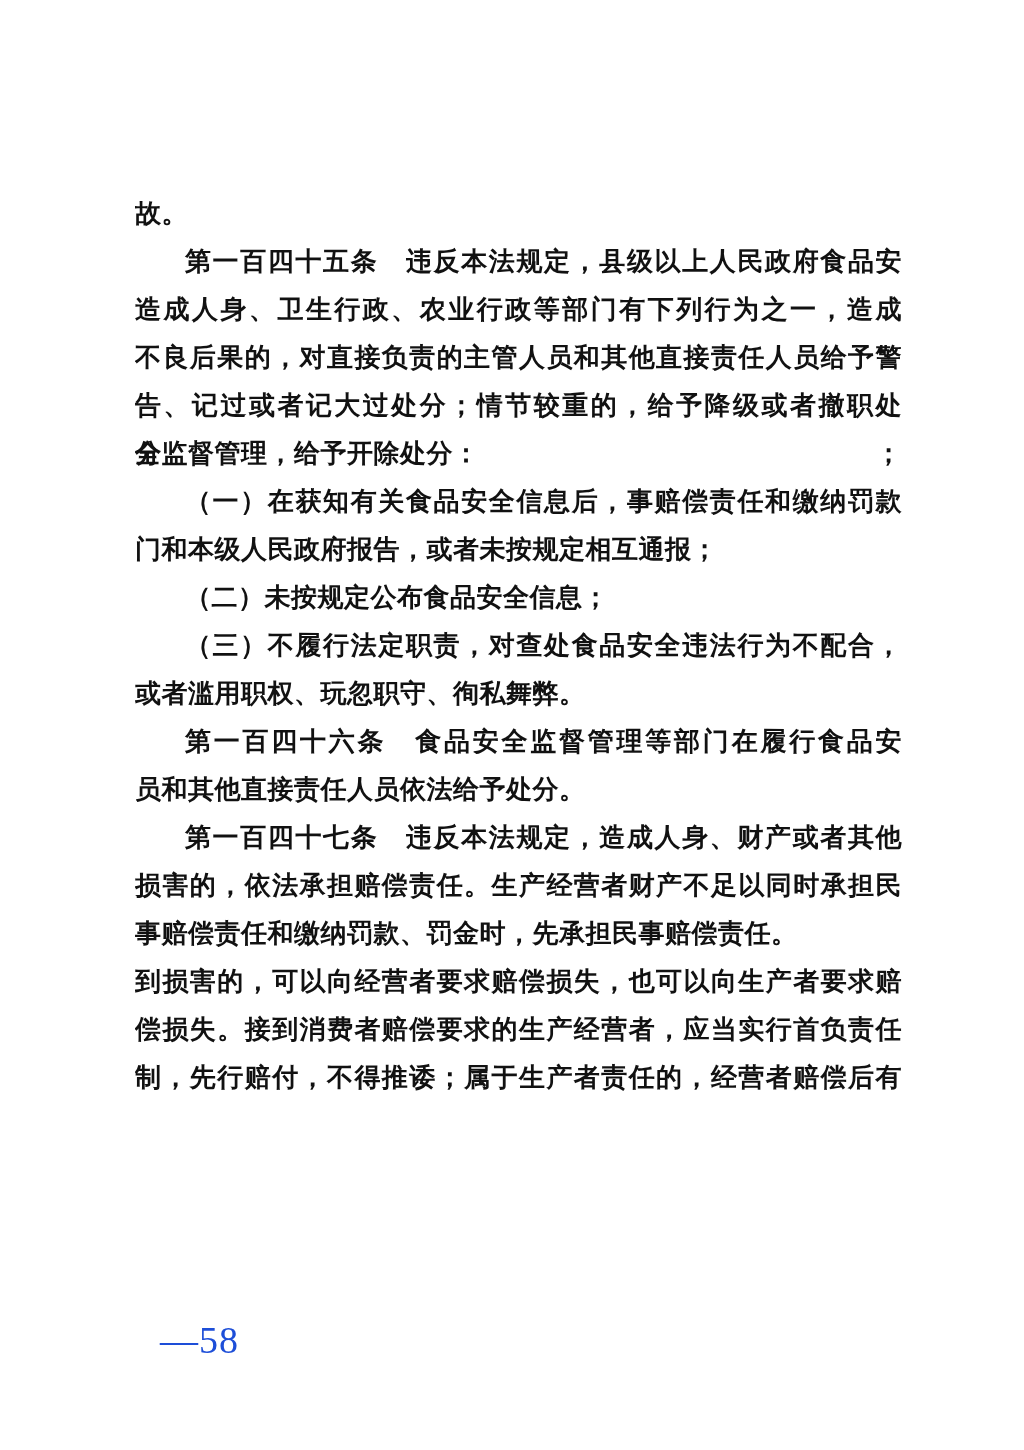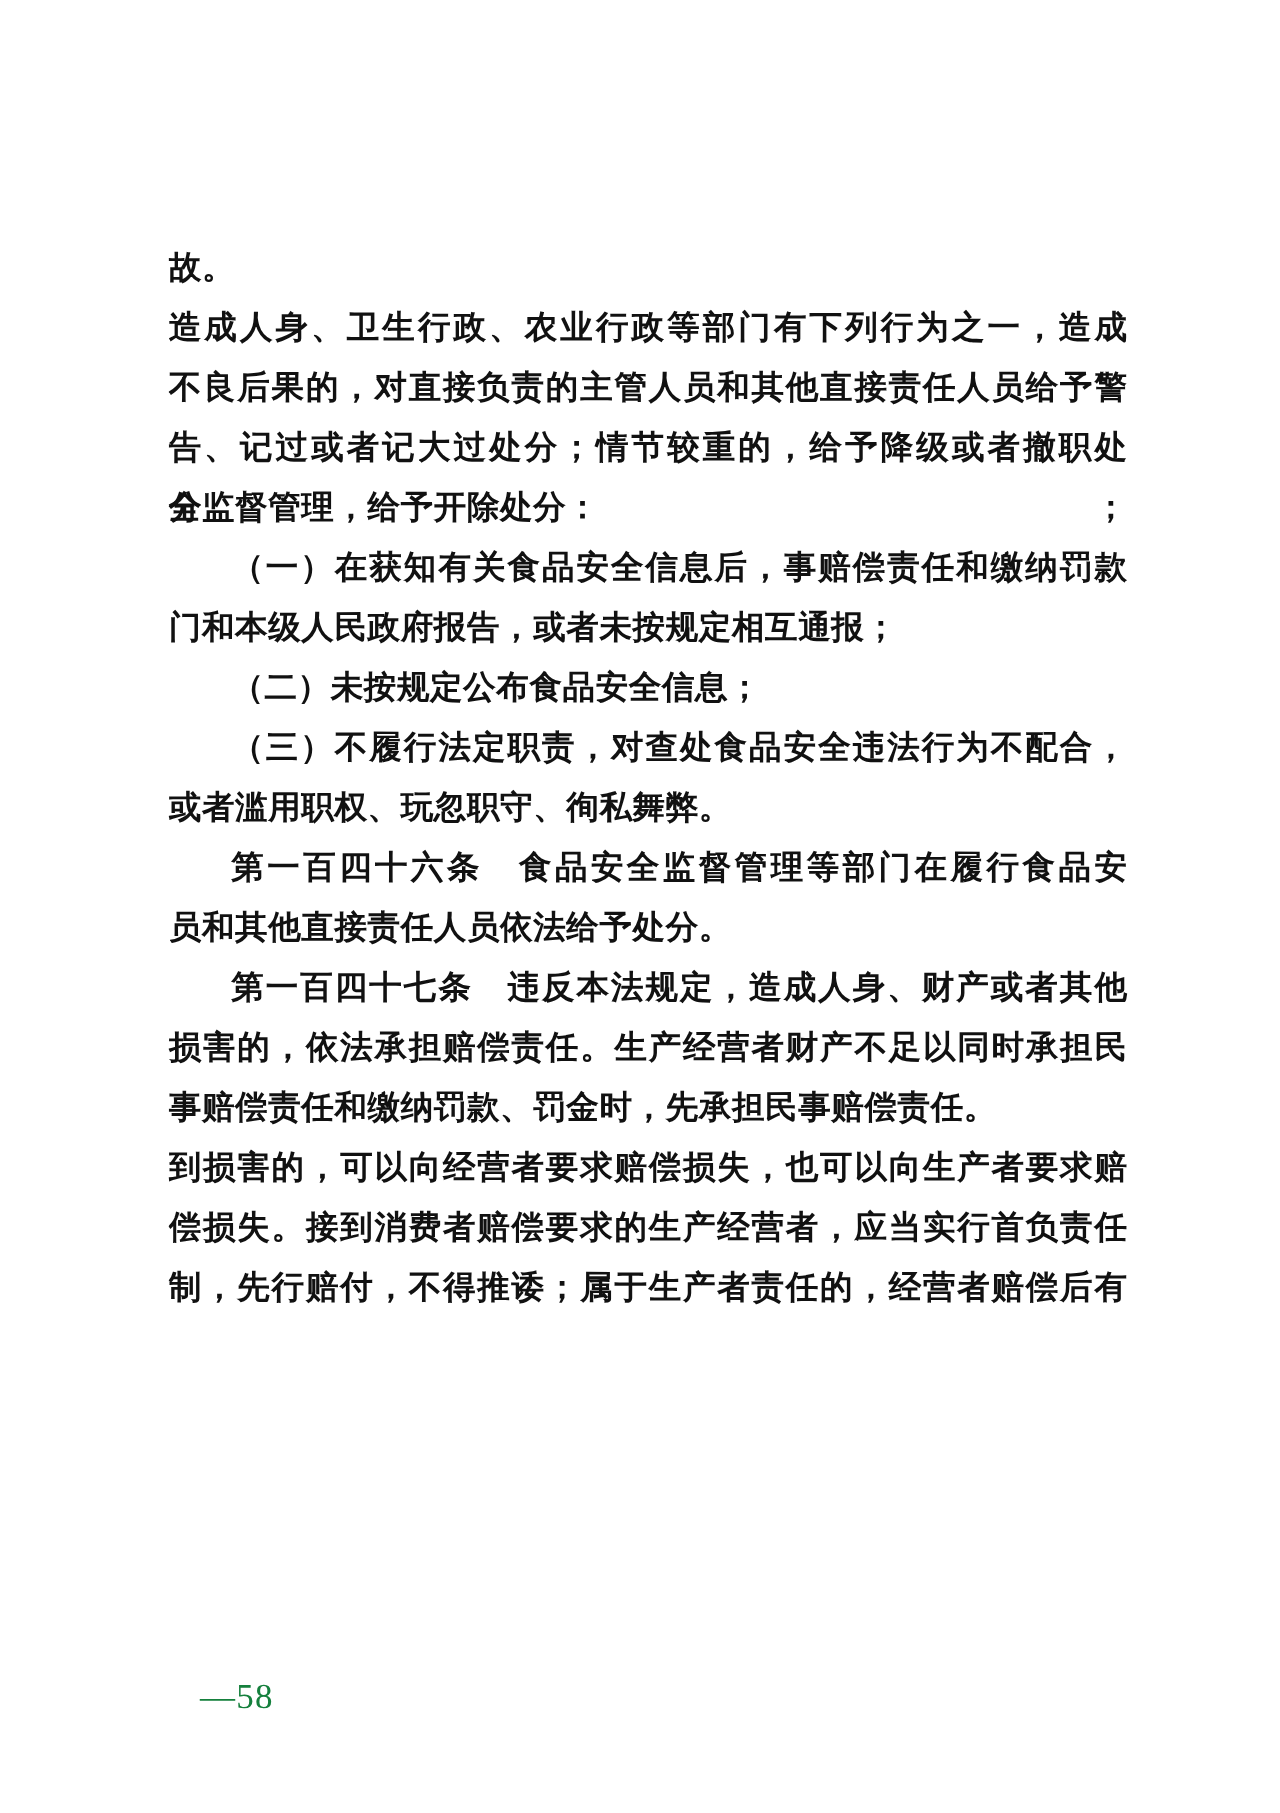--- a/index.html
+++ b/index.html
@@ -42,35 +42,35 @@
     text-align: justify;
     text-align-last: justify;
   }
   .line.indent {
     text-indent: 50px;
   }
   .page-footer {
     position: absolute;
     left: 160px;
     top: 1318px;
-    color: #15803d;
+    color: #1d4ed8;
     font-family: "Liberation Serif", serif;
-    font-size: 28px;
+    font-size: 38px;
     font-weight: 400;
     letter-spacing: 1px;
-    margin-top: 24px;
   }
 </style>
 </head>
 <body>
 
 <div class="sheet">
 
   <div class="textblock">
     <div class="line">故。</div>
+    <div class="line indent fill">第一百四十五条　违反本法规定，县级以上人民政府食品安</div>
     <div class="line fill">造成人身、卫生行政、农业行政等部门有下列行为之一，造成</div>
     <div class="line fill">不良后果的，对直接负责的主管人员和其他直接责任人员给予警</div>
     <div class="line fill">告、记过或者记大过处分；情节较重的，给予降级或者撤职处分；</div>
     <div class="line">全监督管理，给予开除处分：</div>
     <div class="line indent fill">（一）在获知有关食品安全信息后，事赔偿责任和缴纳罚款</div>
     <div class="line">门和本级人民政府报告，或者未按规定相互通报；</div>
     <div class="line indent">（二）未按规定公布食品安全信息；</div>
     <div class="line indent fill">（三）不履行法定职责，对查处食品安全违法行为不配合，</div>
     <div class="line">或者滥用职权、玩忽职守、徇私舞弊。</div>
     <div class="line indent fill">第一百四十六条　食品安全监督管理等部门在履行食品安</div>

